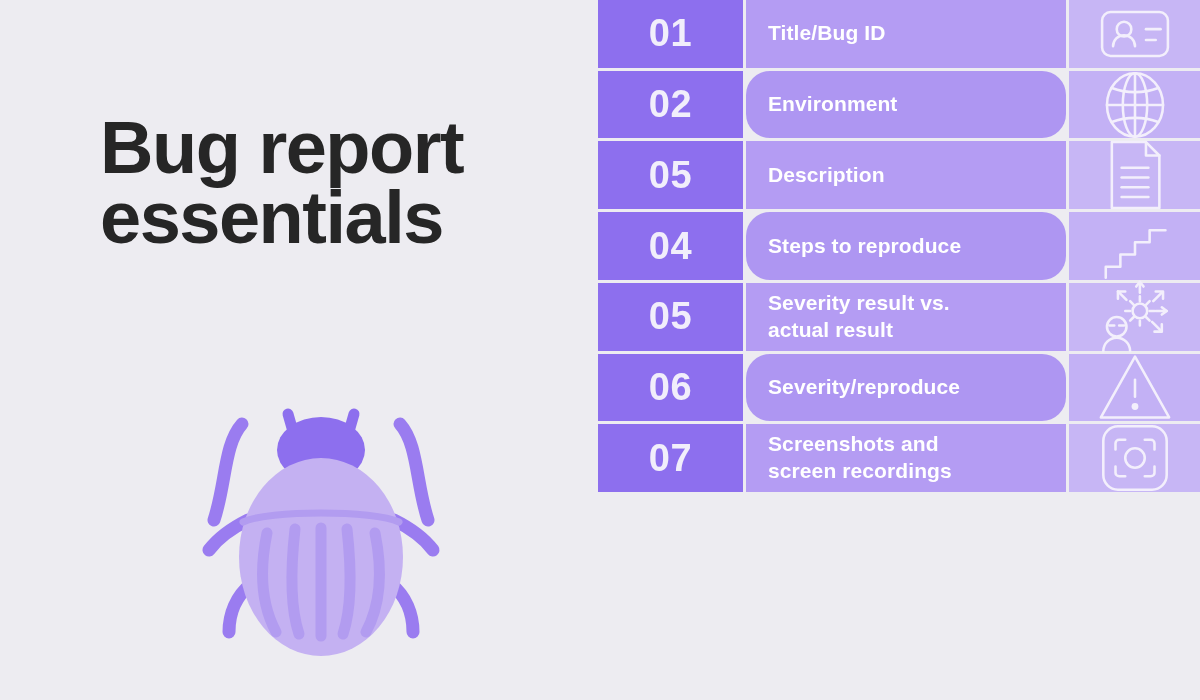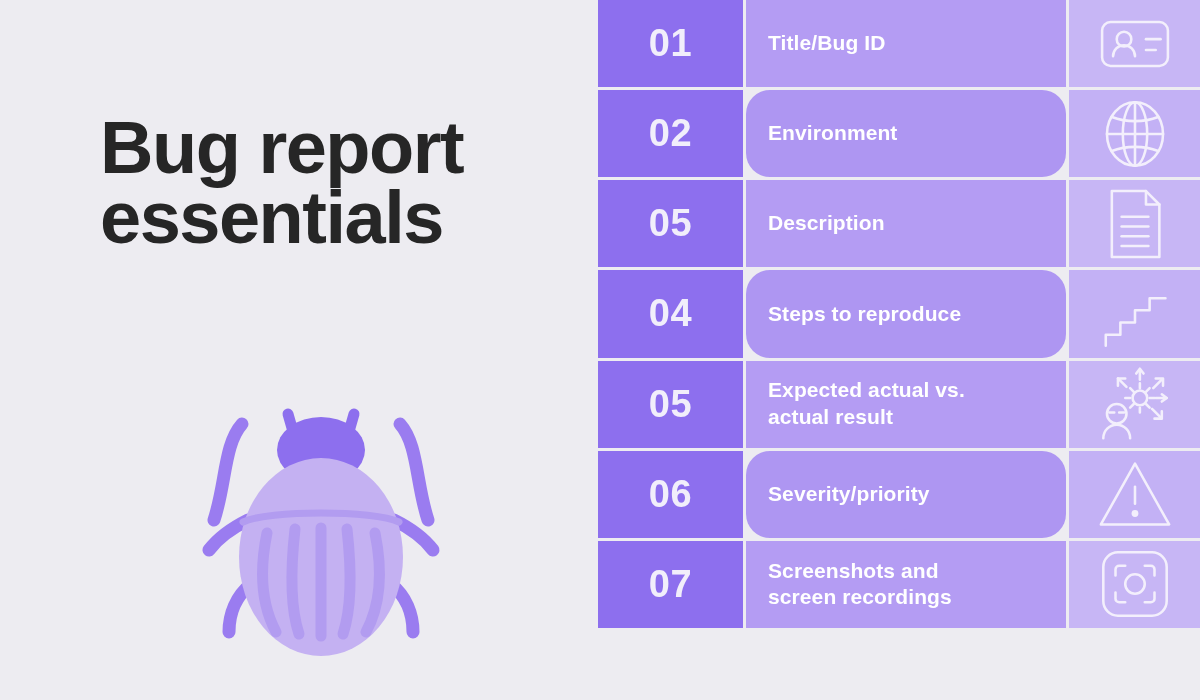--- a/index.html
+++ b/index.html
@@ -43,21 +43,21 @@
     left: 196px;
     top: 392px;
     width: 250px;
     height: 290px;
   }
   .bug-wrap svg { display: block; width: 100%; height: 100%; }
 
   
   .table-panel {
     width: 602px;
-    height: 628px;
+    height: 492px;
     flex: 0 0 602px;
     background: #edecf1;
     display: flex;
     flex-direction: column;
   }
 
   .row {
     display: flex;
     flex: 1 1 0;
     min-height: 0;
@@ -230,21 +230,21 @@
         <path class="ico" stroke-width="2.6" d="M8 58 v-9 h12 v-10 h12 v-10 h12 v-10 h13"></path>
       </svg>
     </div>
   </div>
 
   <div class="row">
     <div class="cell-num">
       <span class="num-text">05</span>
     </div>
     <div class="cell-label">
-      <span class="label-text">Expected actual vs.
+      <span class="label-text">Severity result vs.
 actual result</span>
     </div>
     <div class="cell-icon">
       <svg viewBox="0 0 64 64">
         <circle class="ico" cx="17" cy="40" r="8" stroke-width="2"></circle>
         <path class="ico" d="M11 39 h4 M19 39 h4" stroke-width="2"></path>
         <path class="ico" d="M6 60 a11 11 0 0 1 22 0" stroke-width="2"></path>
         <circle class="ico" cx="36" cy="27" r="6" stroke-width="2"></circle>
         <path class="ico" stroke-width="2" d="M36 15 v4 M36 35 v4 M24 27 h4 M44 27 h4
                  M28 19 l3 3 M41 32 l3 3 M44 19 l-3 3 M31 32 l-3 3"></path>
@@ -262,21 +262,21 @@
         </g>
       </svg>
     </div>
   </div>
 
   <div class="row alt">
     <div class="cell-num">
       <span class="num-text">06</span>
     </div>
     <div class="cell-label">
-      <span class="label-text">Severity/priority</span>
+      <span class="label-text">Severity/reproduce</span>
     </div>
     <div class="cell-icon">
       <svg viewBox="0 0 64 64">
         <path class="ico" d="M32 7 L60 57 H4 Z"></path>
         <path class="ico" d="M32 26 v14" stroke-width="3.6"></path>
         <circle class="ico-fill" cx="32" cy="48" r="2.8"></circle>
       </svg>
     </div>
   </div>
 

